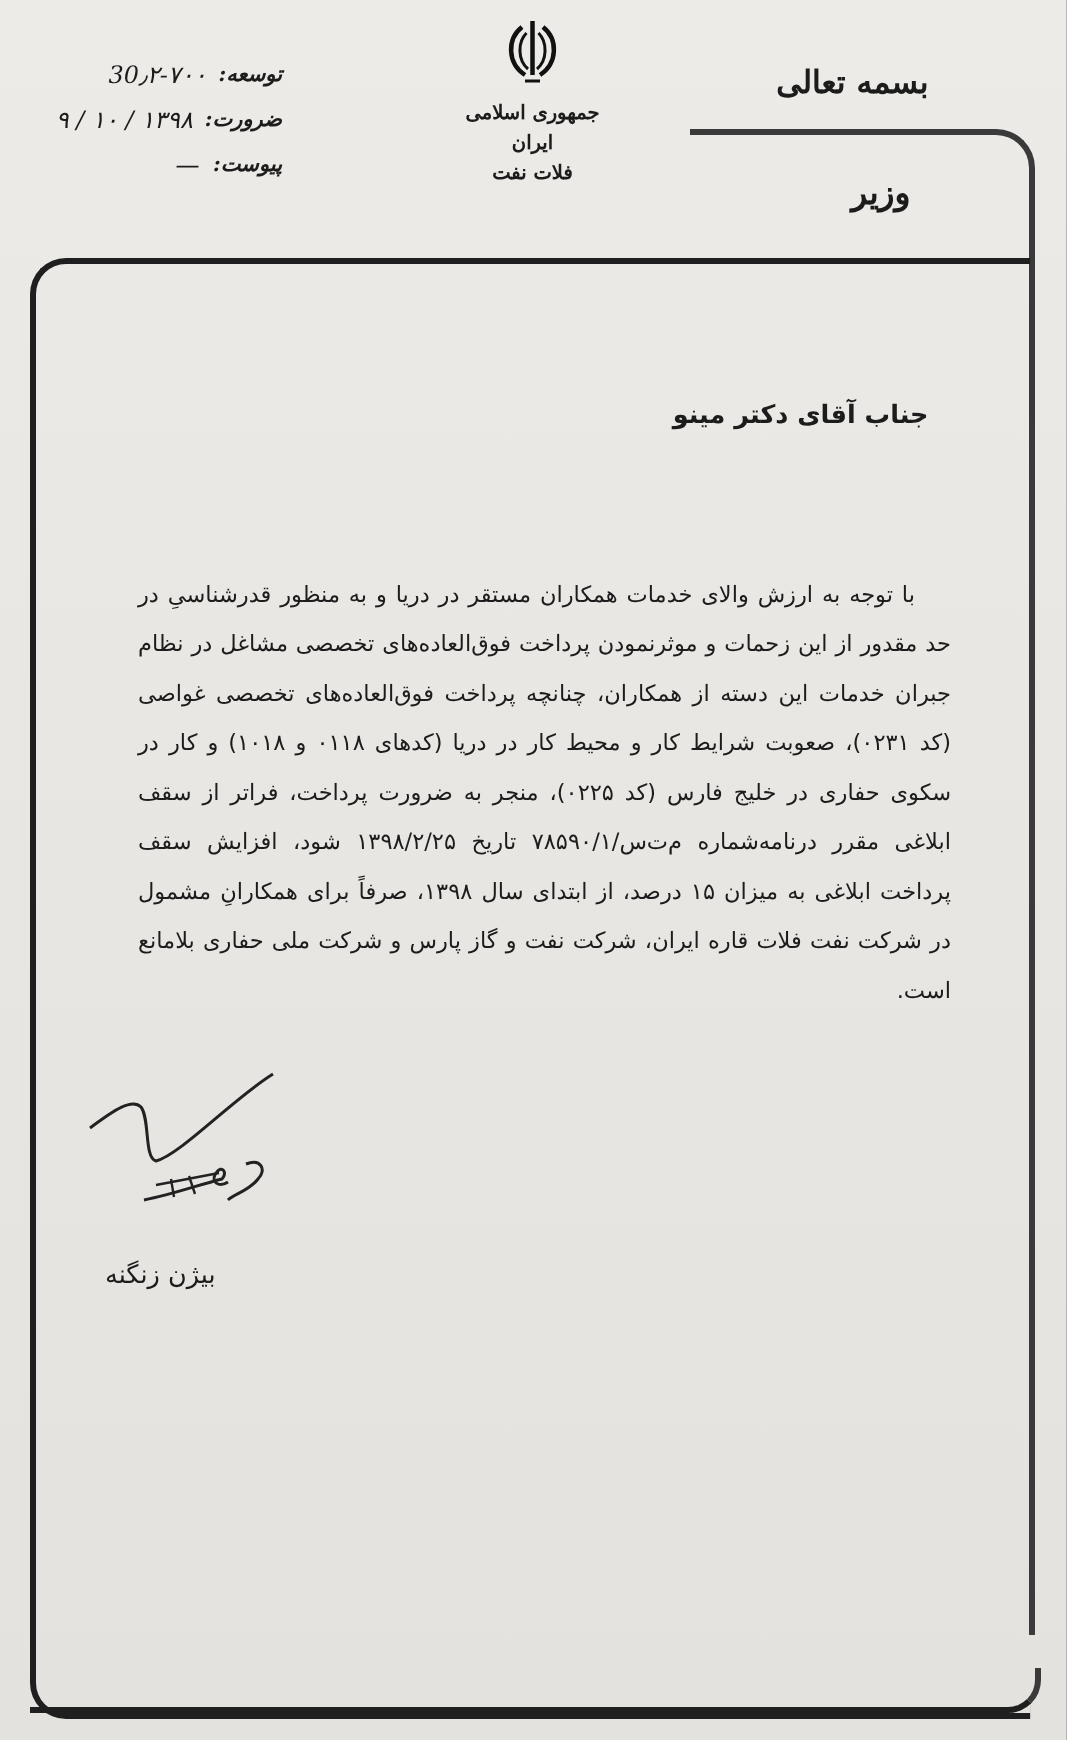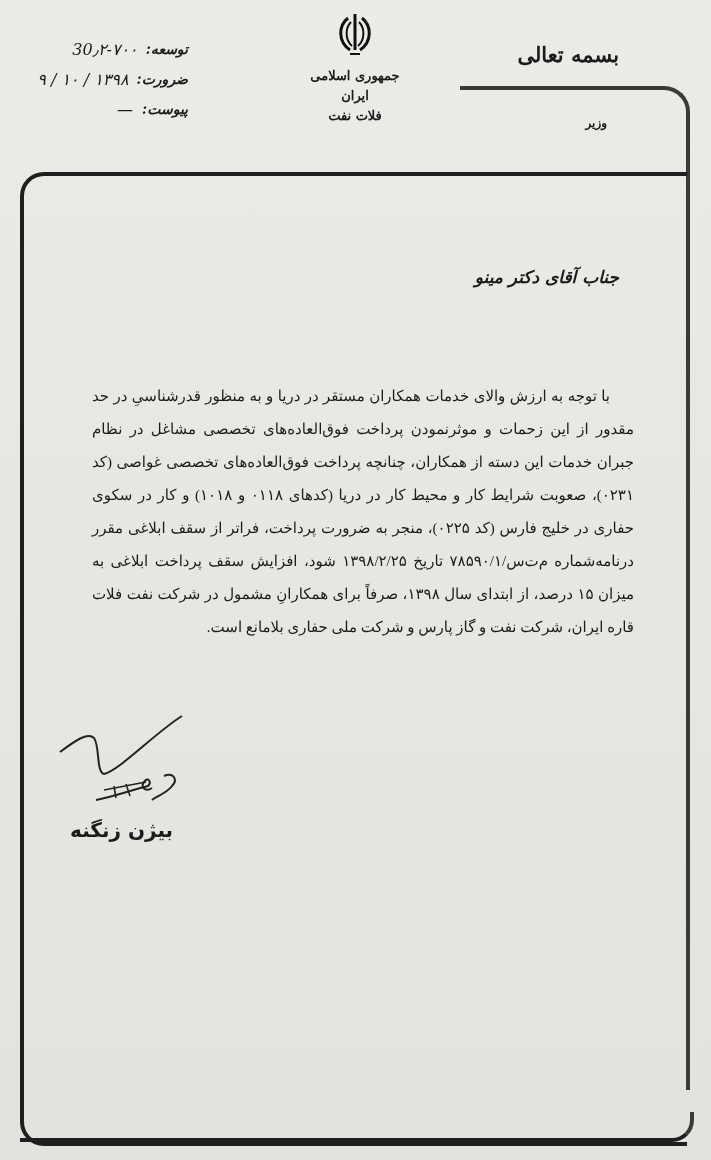--- a/index.html
+++ b/index.html
@@ -28,47 +28,47 @@
   }
   .frame-inner-bottom {
     position: absolute; left: 20px; top: 1112px; width: 670px; height: 26px;
     border-bottom: 4px solid #1f1f1f; border-right: 4px solid #3a3a3a;
     border-bottom-right-radius: 22px;
   }
   .header-text {
     position: absolute; font-family: "DejaVu Serif", serif; direction: rtl;
   }
   .bismillah { right: 92px; top: 42px; font-size: 21px; font-weight: bold; }
-  .vazir { right: 104px; top: 116px; font-size: 12px; font-weight: bold; }
+  .vazir { right: 104px; top: 116px; font-size: 22px; font-weight: bold; }
   .emblem {
     position: absolute; left: 334px; top: 10px; width: 42px; height: 48px;
   }
   .country { position: absolute; left: 300px; top: 66px; width: 110px; text-align: center; font-size: 13px; font-weight: bold; font-family: "DejaVu Serif", serif; direction: rtl; line-height: 20px; }
   .meta {
     position: absolute; left: 18px; top: 34px; width: 170px; direction: rtl;
     font-family: "DejaVu Serif", serif; font-style: italic; font-size: 15px;
   }
   .meta-row { display: flex; justify-content: flex-start; gap: 8px; height: 30px; align-items: center; }
   .meta-label { font-weight: bold; font-size: 14px; }
   .meta-value { font-size: 16px; letter-spacing: 1px; }
   .addressee {
     position: absolute; right: 92px; top: 260px; direction: rtl; text-align: right;
-    font-weight: bold; font-size: 17px; line-height: 34px; font-style: italic;
+    font-weight: bold; font-size: 17px; line-height: 34px;
   }
   .body-text {
     position: absolute; left: 92px; width: 542px; top: 380px;
     direction: rtl; text-align: justify; text-align-last: right;
     font-size: 15px; line-height: 33px;
   }
-  .body-text p { margin: 0; text-indent: 24px; font-family: Liberation Serif, serif; }
+  .body-text p { margin: 0; text-indent: 24px; }
   .signature {
     position: absolute; left: 56px; top: 712px; width: 140px; height: 110px;
   }
   .signer {
-    position: absolute; left: 70px; top: 818px; font-weight: bold; font-size: 20px; direction: rtl;
+    position: absolute; left: 70px; top: 840px; font-weight: normal; font-size: 17px; direction: rtl;
   }
 </style>
 </head>
 <body>
 
 <div class="paper">
 
   <div class="frame-outer"></div>
   <div class="frame-inner"></div>
   <div class="frame-inner-bottom"></div>

